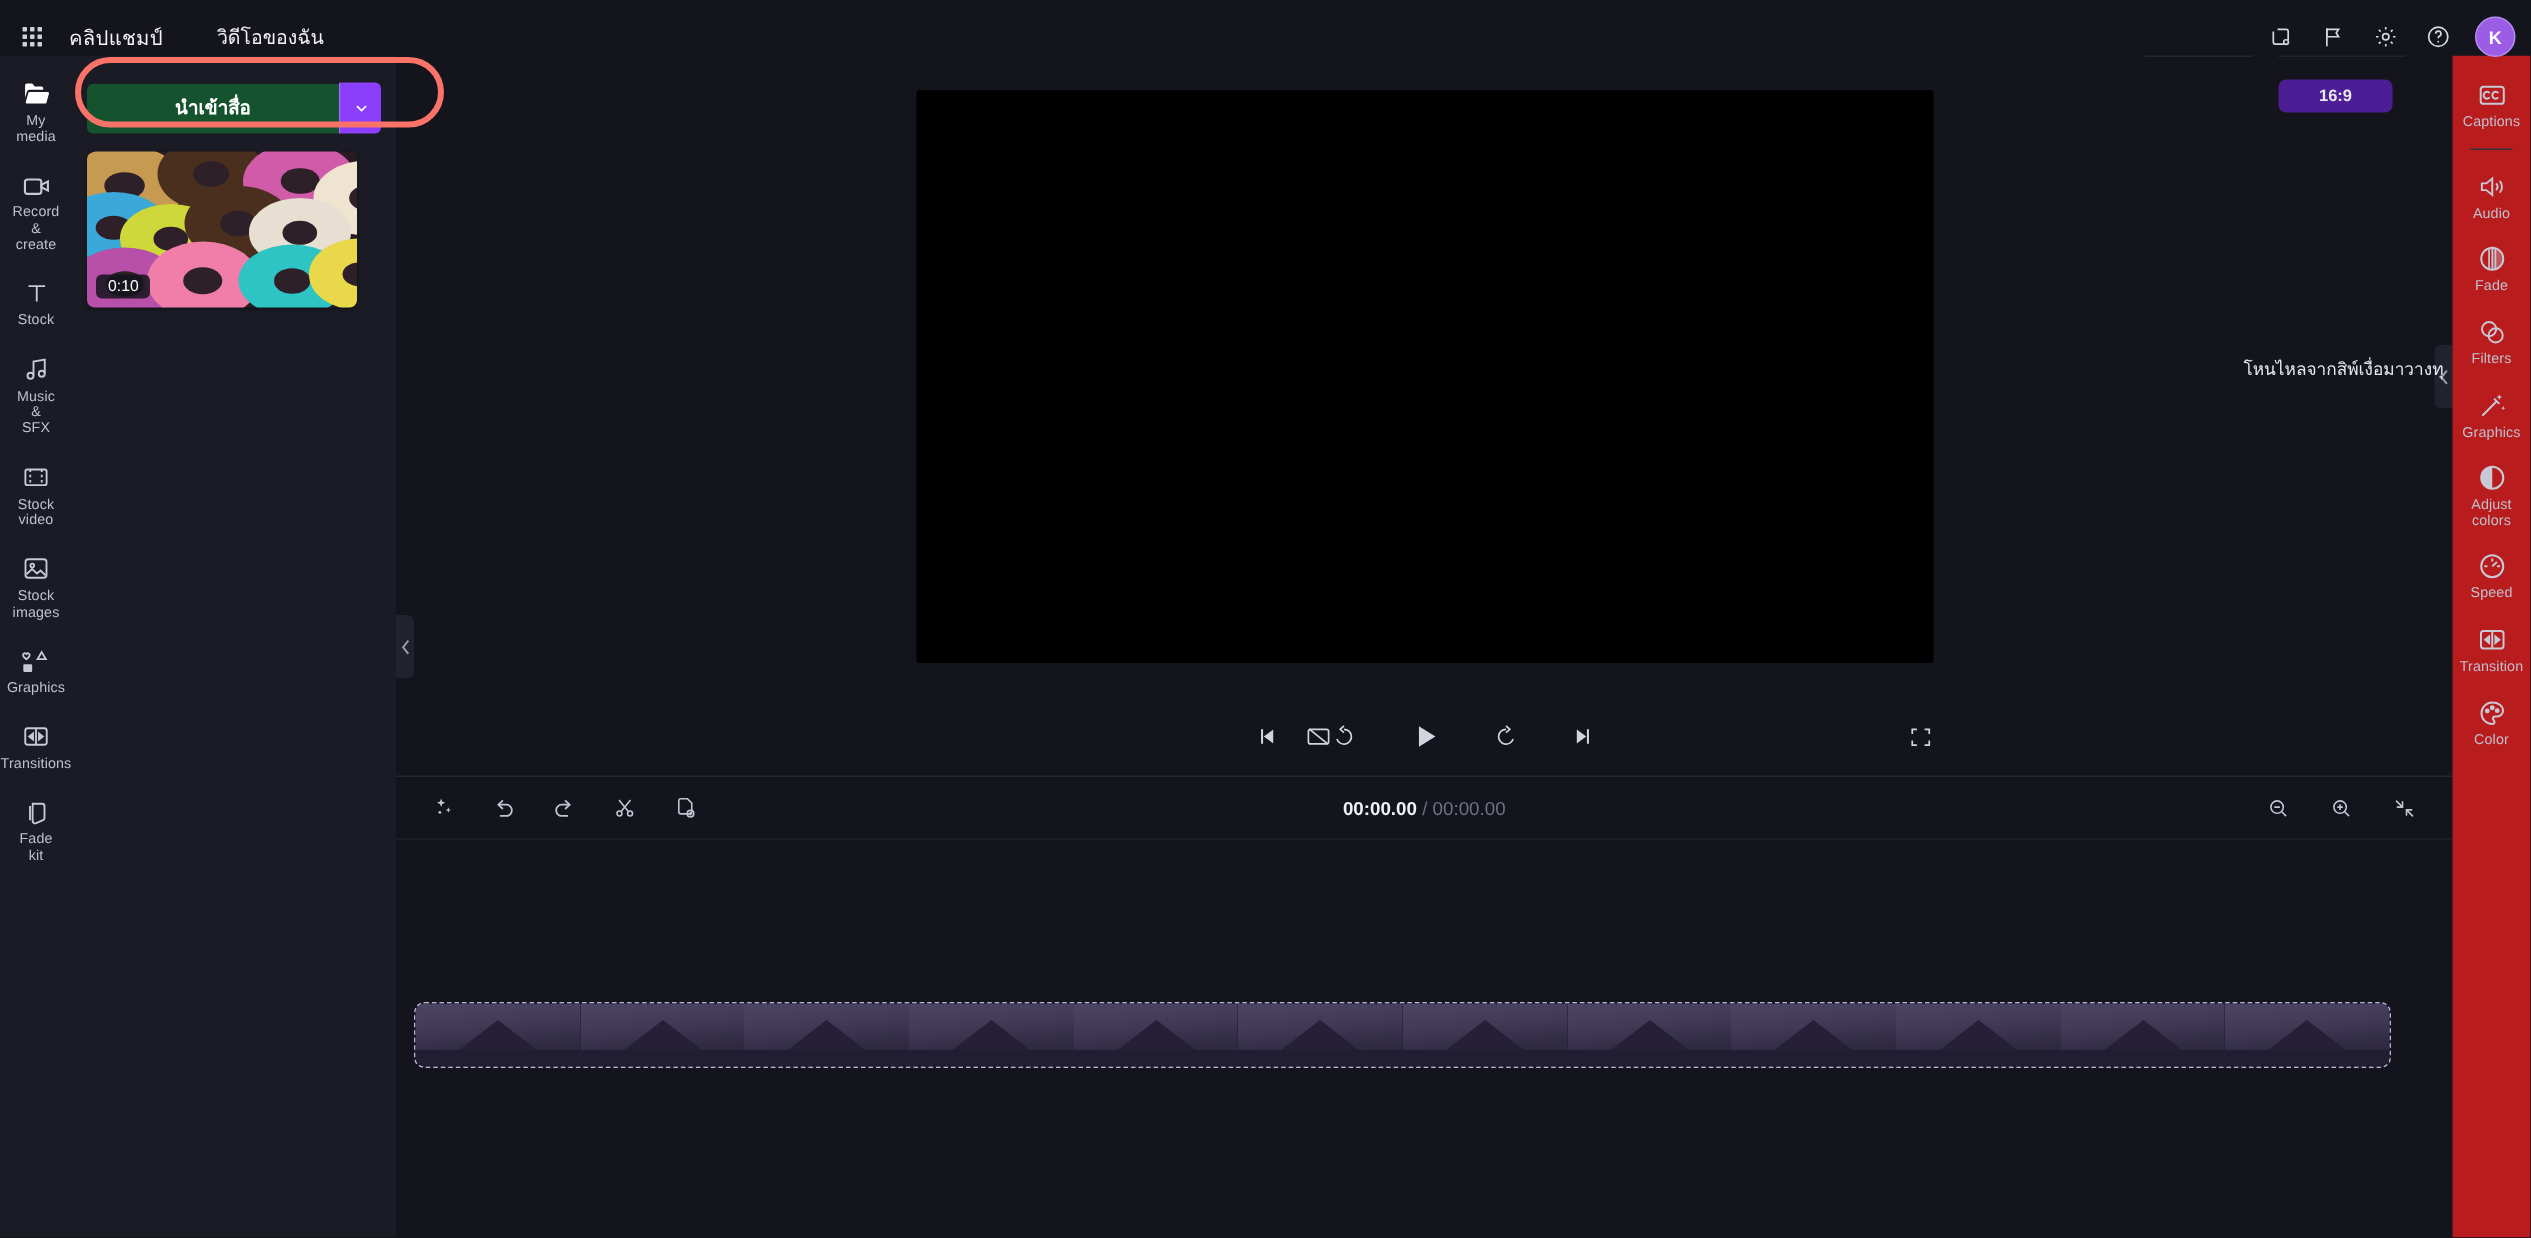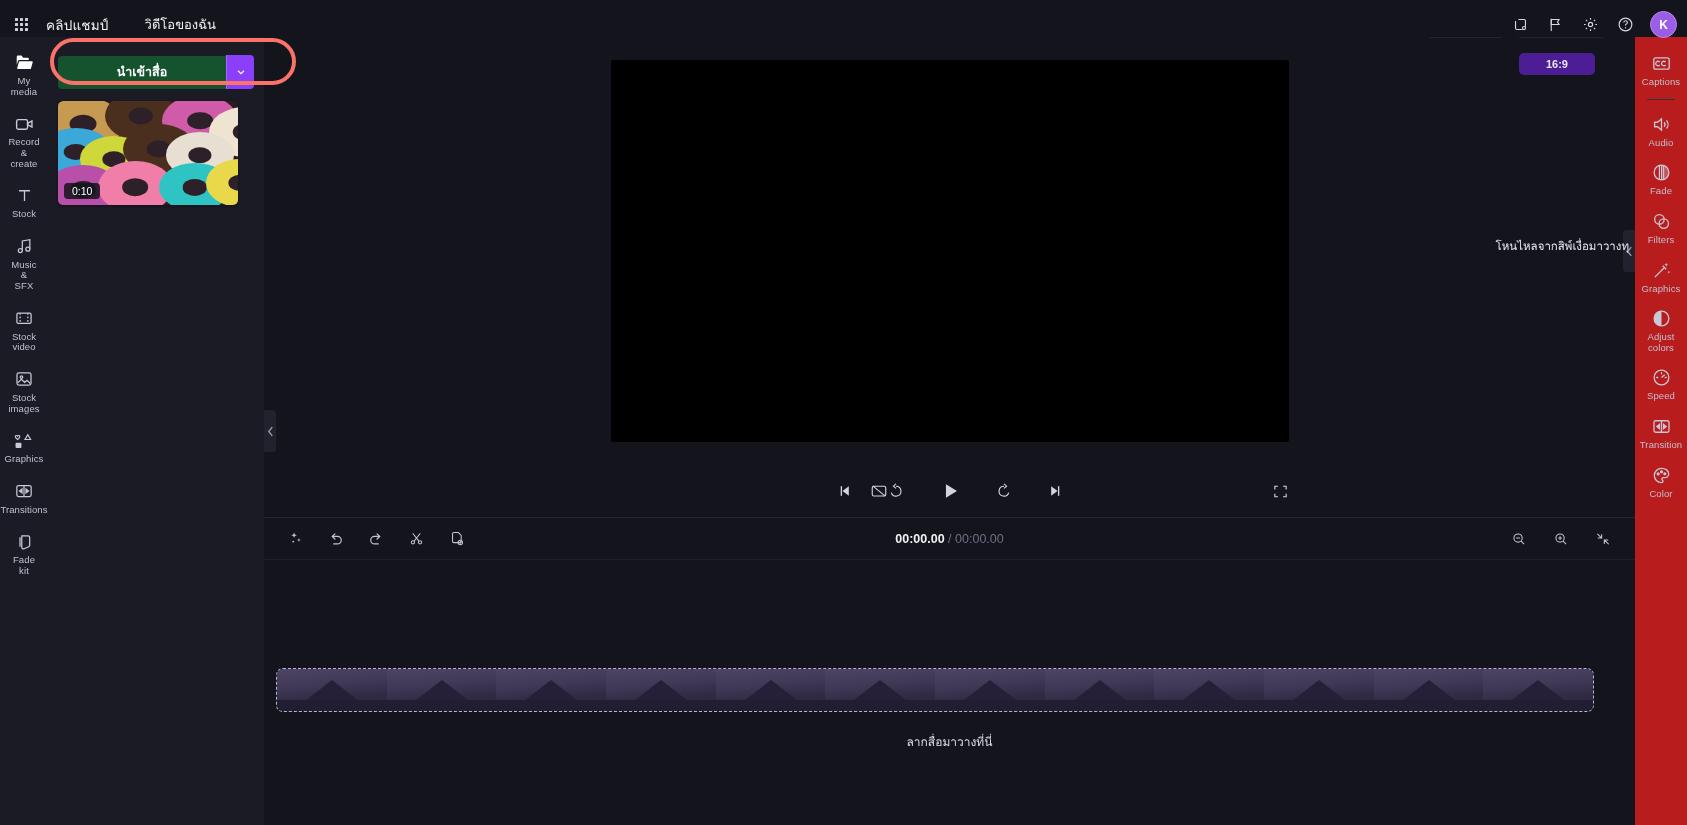--- a/index.html
+++ b/index.html
@@ -570,21 +570,20 @@
                   <div class="mtn-base"></div>
                 </div>
               <div class="frame">
                   <div class="mtn-sky"></div>
                   <div class="mtn-peak"></div>
                   <div class="mtn-base"></div>
                 </div>
             </div>
           </div>
 
-          <div class="drop-hint">ลากสื่อมาวางที่นี่</div>
         </div>
       </div>
 
       <div class="collapse-handle">
         <svg width="7" height="11" viewBox="0 0 8 12" fill="none" stroke="currentColor" stroke-width="1.5">
             <path d="M6 1L2 6l4 5"></path>
           </svg>
       </div>
     </div>
 

